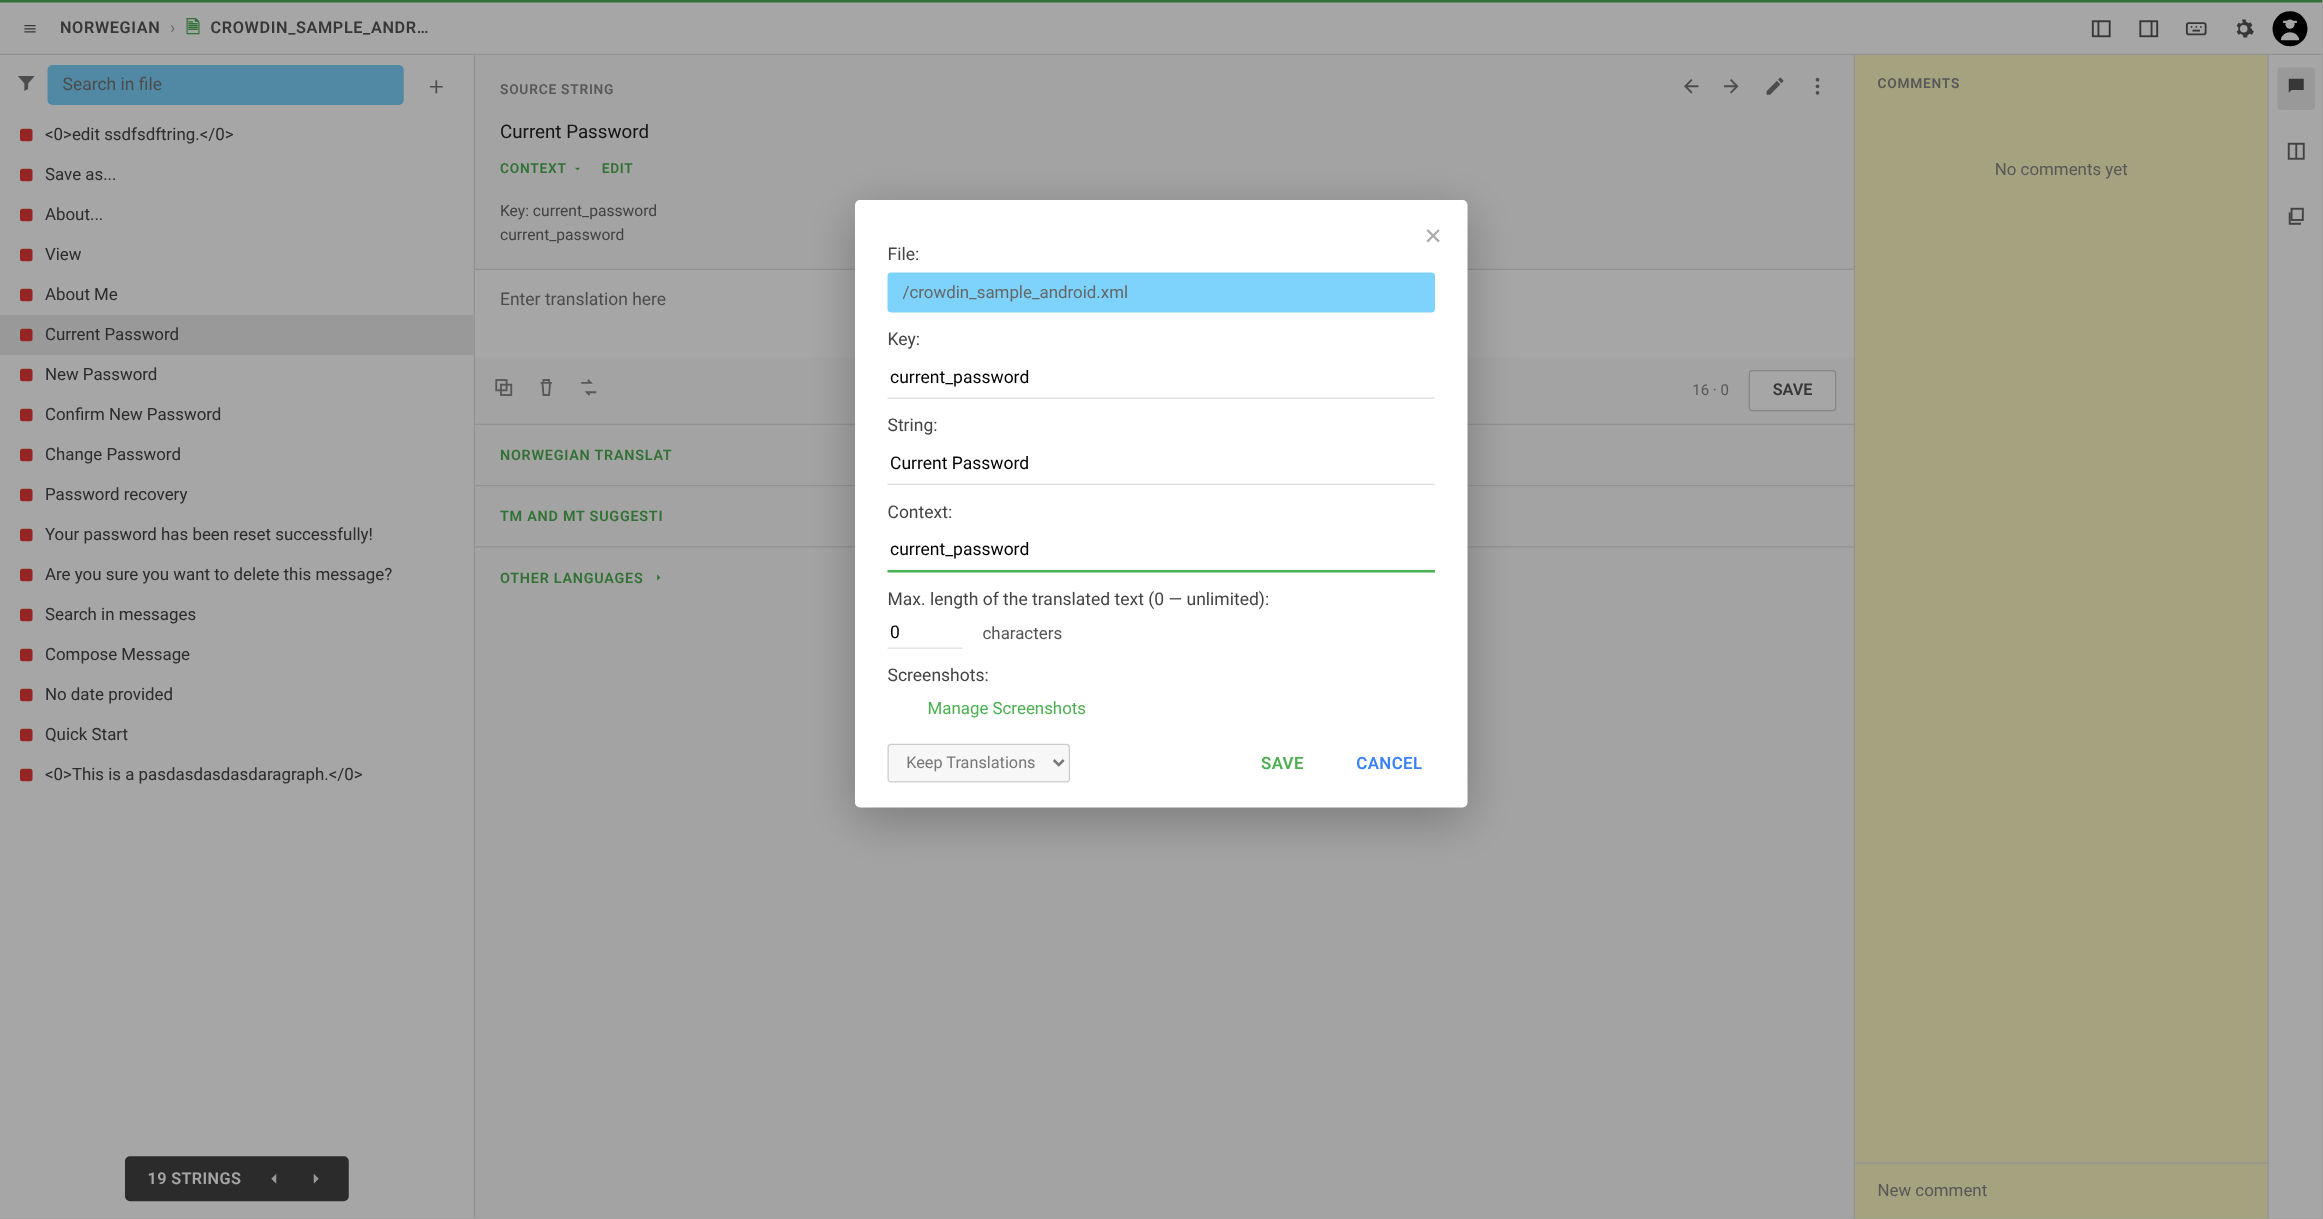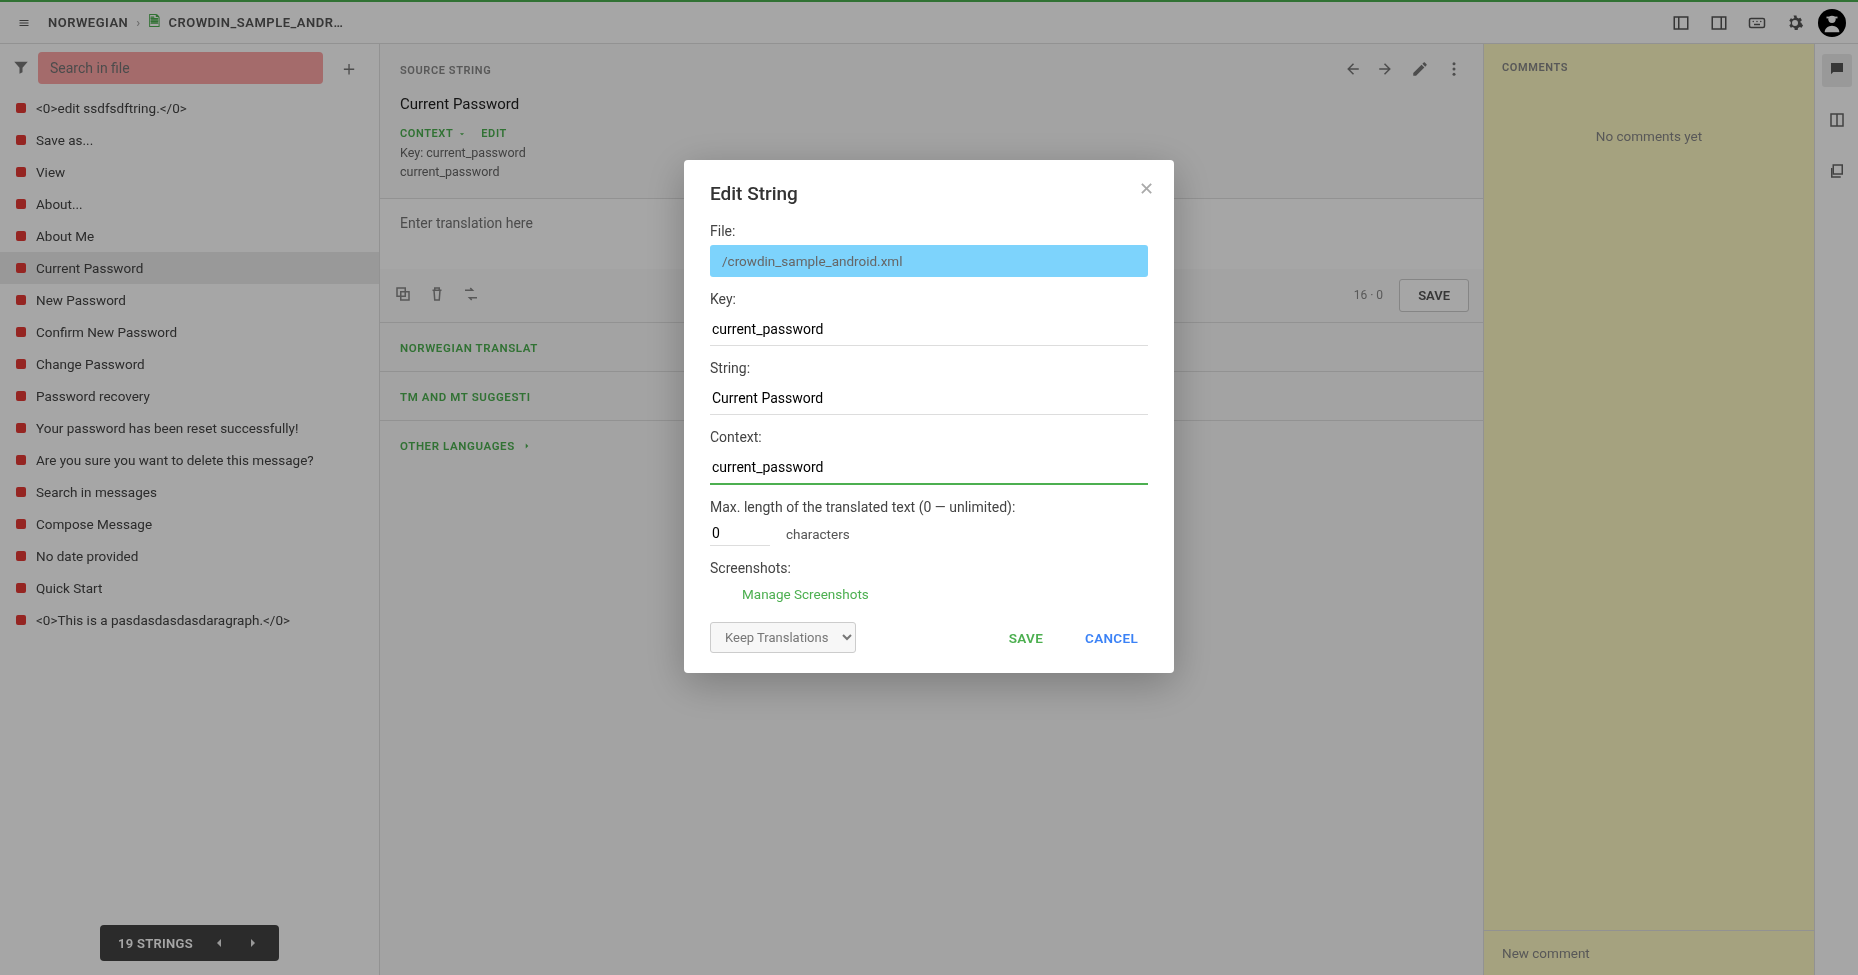--- a/index.html
+++ b/index.html
@@ -15,42 +15,42 @@
 .file-icon { color: #4caf50; font-size: 14px; }
 .topbar-right { display: flex; align-items: center; gap: 8px; }
 .icon-btn { padding: 6px; cursor: pointer; color: #555; display: flex; align-items: center; justify-content: center; }
 .avatar { width: 28px; height: 28px; border-radius: 50%; background: #000; display: flex; align-items: center; justify-content: center; font-size: 20px; }
 
 .main { flex: 1; display: flex; overflow: hidden; }
 
 .sidebar { width: 380px; display: flex; flex-direction: column; background: #fff; border-right: 1px solid #e0e0e0; position: relative; }
 .sidebar-top { display: flex; align-items: center; gap: 8px; padding: 8px 12px; }
 .filter-icon { color: #777; cursor: pointer; }
-.search-field { flex: 1; background: #fca5a5; border-radius: 4px; padding: 8px 12px; border: none; font-size: 14px; color: #555; }
+.search-field { flex: 1; background: #7dd3fc; border-radius: 4px; padding: 8px 12px; border: none; font-size: 14px; color: #555; }
 .add-btn { color: #777; cursor: pointer; font-size: 20px; padding: 0 8px; }
 .string-list { flex: 1; overflow-y: auto; }
 .string-item { display: flex; align-items: center; gap: 10px; padding: 8px 16px; cursor: pointer; font-size: 13.5px; color: #444; }
 .string-item.active { background: #ececec; }
 .dot { width: 10px; height: 10px; border-radius: 2px; background: #e53935; flex-shrink: 0; }
 .sidebar-footer { padding: 14px; display: flex; justify-content: center; }
 .counter-pill { background: #424242; color: #fff; border-radius: 4px; padding: 10px 18px; display: flex; align-items: center; gap: 18px; font-weight: 600; font-size: 13px; letter-spacing: .3px; }
 .counter-pill svg { opacity: .9; cursor: pointer; }
 
 .center { flex: 1; display: flex; flex-direction: column; background: #fafafa; border-right: 1px solid #e0e0e0; }
 
 .section { border-bottom: 1px solid #e0e0e0; padding: 16px 20px; }
 .source-header { display: flex; justify-content: space-between; align-items: center; }
 .section-label { text-transform: uppercase; font-size: 11px; letter-spacing: .6px; color: #888; font-weight: 600; }
 .source-actions { display: flex; gap: 16px; color: #777; }
 .source-actions span { cursor: pointer; }
 .source-string { margin-top: 14px; font-size: 15px; color: #222; }
 .context-row { margin-top: 14px; display: flex; gap: 14px; align-items: center; font-size: 11px; text-transform: uppercase; letter-spacing: .6px; }
 .context-row .lbl { color: #4caf50; font-weight: 600; display: flex; align-items: center; gap: 4px; }
 .context-row .edit { color: #4caf50; font-weight: 600; cursor: pointer; }
-.key-text { margin-top: 4px; color: #666; font-size: 12.5px; line-height: 1.5; }
+.key-text { margin-top: 20px; color: #666; font-size: 12.5px; line-height: 1.5; }
 
 .translation-input { resize: none; padding: 16px 20px; border: none; background: #fff; font-size: 14px; color: #666; min-height: 70px; width: 100%; outline: none; }
 .translation-bar { display: flex; justify-content: space-between; align-items: center; padding: 10px 14px; border-bottom: 1px solid #e0e0e0; }
 .tbar-left { display: flex; gap: 16px; color: #888; }
 .tbar-left span { cursor: pointer; }
 .tbar-right { display: flex; align-items: center; gap: 16px; }
 .count-text { font-size: 12px; color: #888; }
 .save-btn { border: 1px solid #ccc; background: #fff; padding: 8px 18px; font-weight: 600; font-size: 13px; color: #555; border-radius: 3px; cursor: pointer; }
 
 .section-title { text-transform: uppercase; font-size: 11.5px; letter-spacing: .6px; color: #4caf50; font-weight: 600; }
@@ -158,25 +158,25 @@
           <div class="string-item">
             <span class="dot"></span>
             <span>&lt;0&gt;edit ssdfsdftring.&lt;/0&gt;</span>
           </div>
           <div class="string-item">
             <span class="dot"></span>
             <span>Save as...</span>
           </div>
           <div class="string-item">
             <span class="dot"></span>
+            <span>About...</span>
+          </div>
+          <div class="string-item">
+            <span class="dot"></span>
             <span>View</span>
-          </div>
-          <div class="string-item">
-            <span class="dot"></span>
-            <span>About...</span>
           </div>
           <div class="string-item">
             <span class="dot"></span>
             <span>About Me</span>
           </div>
           <div class="string-item active">
             <span class="dot"></span>
             <span>Current Password</span>
           </div>
           <div class="string-item">
@@ -355,21 +355,20 @@
             <path d="M5 8v12h12"></path>
           </svg>
       </span>
     </div>
 
   </div>
 </div>
 
 <div class="overlay">
   <div class="modal">
-    <h2>Edit String</h2>
     <span class="close-x">✕</span>
 
     <div class="field-label">File:</div>
     <div class="readonly-box">/crowdin_sample_android.xml</div>
 
     <div class="field-label">Key:</div>
     <input class="uinput" value="current_password" style="">
 
     <div class="field-label">String:</div>
     <input class="uinput" value="Current Password" style="">

